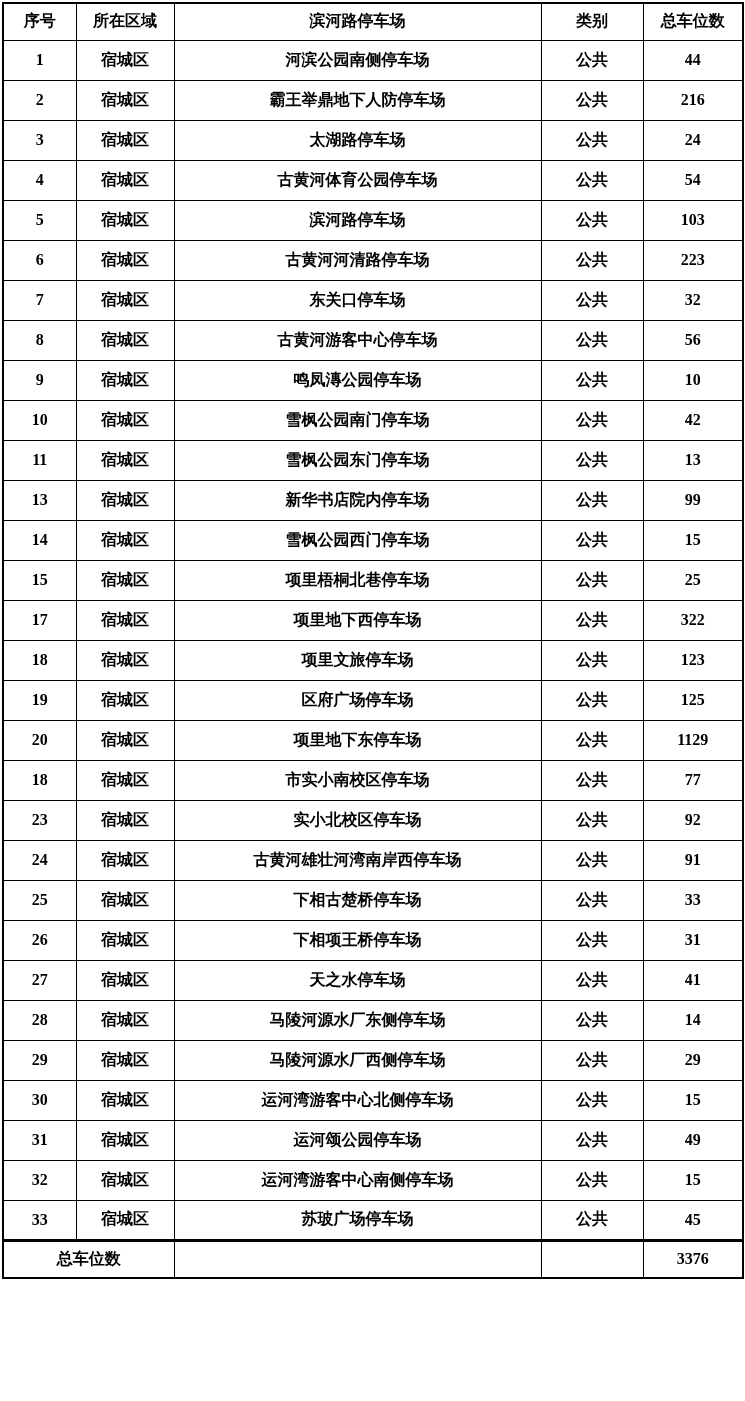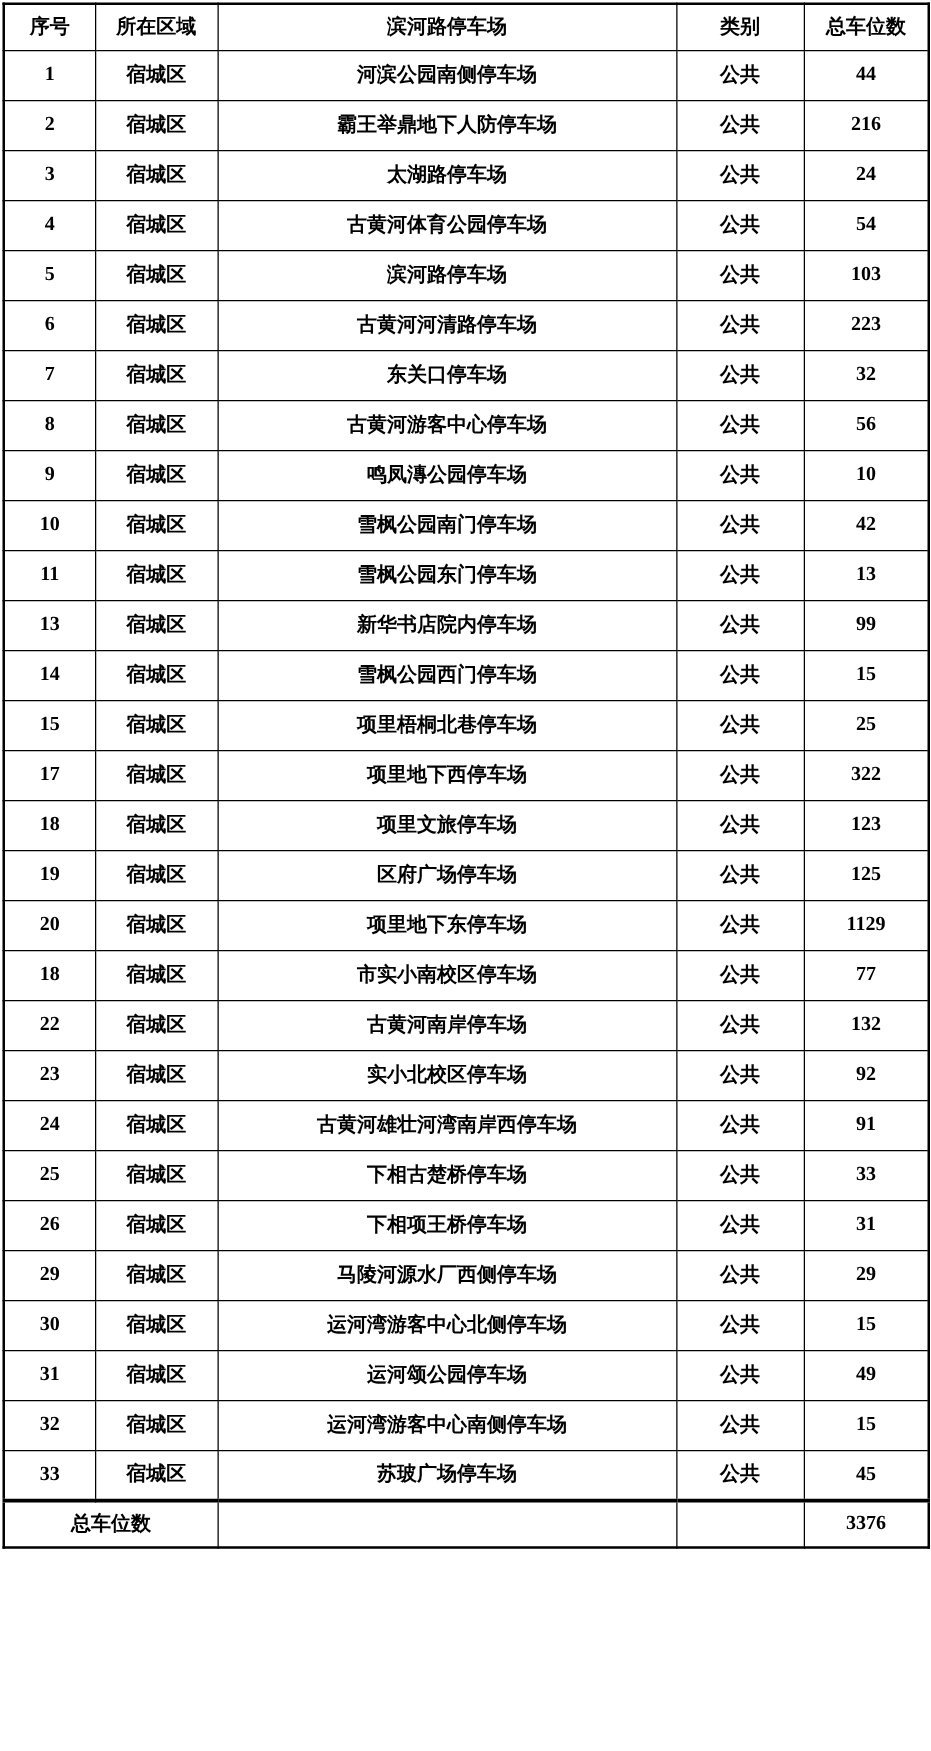--- a/index.html
+++ b/index.html
@@ -212,27 +212,20 @@
       </tr>
 
       <tr>
         <td>18</td>
         <td>宿城区</td>
         <td>市实小南校区停车场</td>
         <td>公共</td>
         <td>77</td>
       </tr>
 
-      <tr>
-        <td>22</td>
-        <td>宿城区</td>
-        <td>古黄河南岸停车场</td>
-        <td>公共</td>
-        <td>132</td>
-      </tr>
 
       <tr>
         <td>23</td>
         <td>宿城区</td>
         <td>实小北校区停车场</td>
         <td>公共</td>
         <td>92</td>
       </tr>
 
       <tr>
@@ -252,21 +245,35 @@
       </tr>
 
       <tr>
         <td>26</td>
         <td>宿城区</td>
         <td>下相项王桥停车场</td>
         <td>公共</td>
         <td>31</td>
       </tr>
 
-
+      <tr>
+        <td>27</td>
+        <td>宿城区</td>
+        <td>天之水停车场</td>
+        <td>公共</td>
+        <td>41</td>
+      </tr>
+
+      <tr>
+        <td>28</td>
+        <td>宿城区</td>
+        <td>马陵河源水厂东侧停车场</td>
+        <td>公共</td>
+        <td>14</td>
+      </tr>
 
       <tr>
         <td>29</td>
         <td>宿城区</td>
         <td>马陵河源水厂西侧停车场</td>
         <td>公共</td>
         <td>29</td>
       </tr>
 
       <tr>

